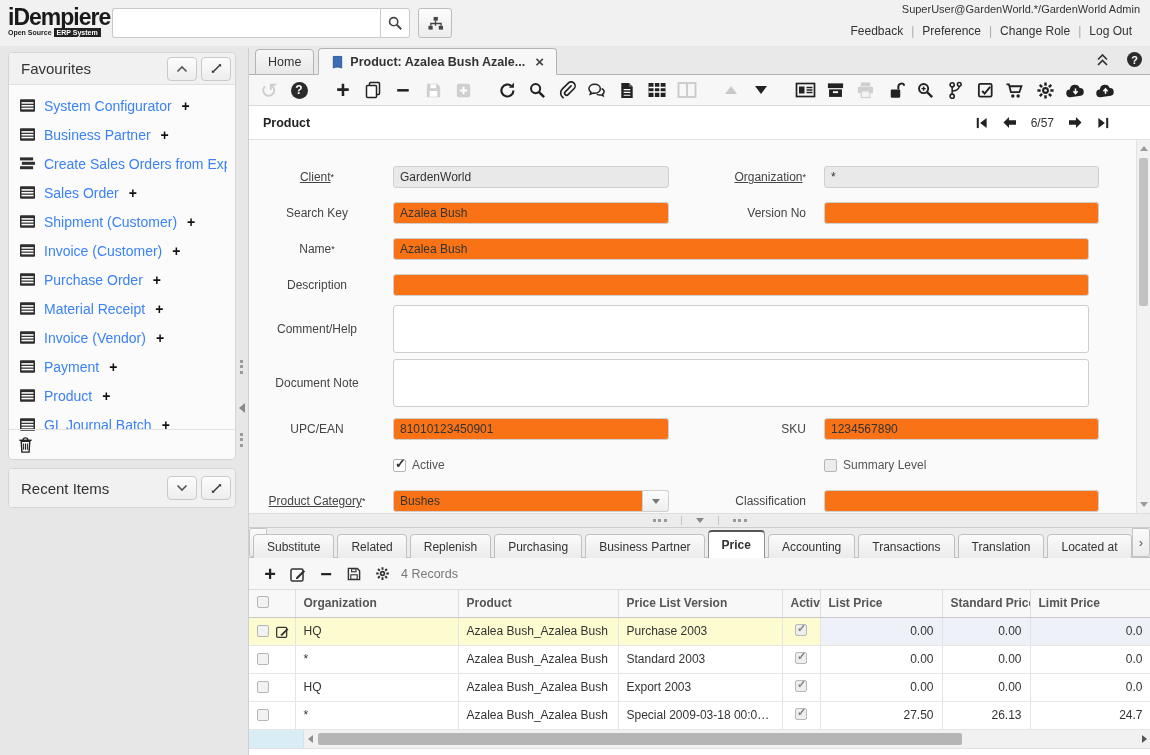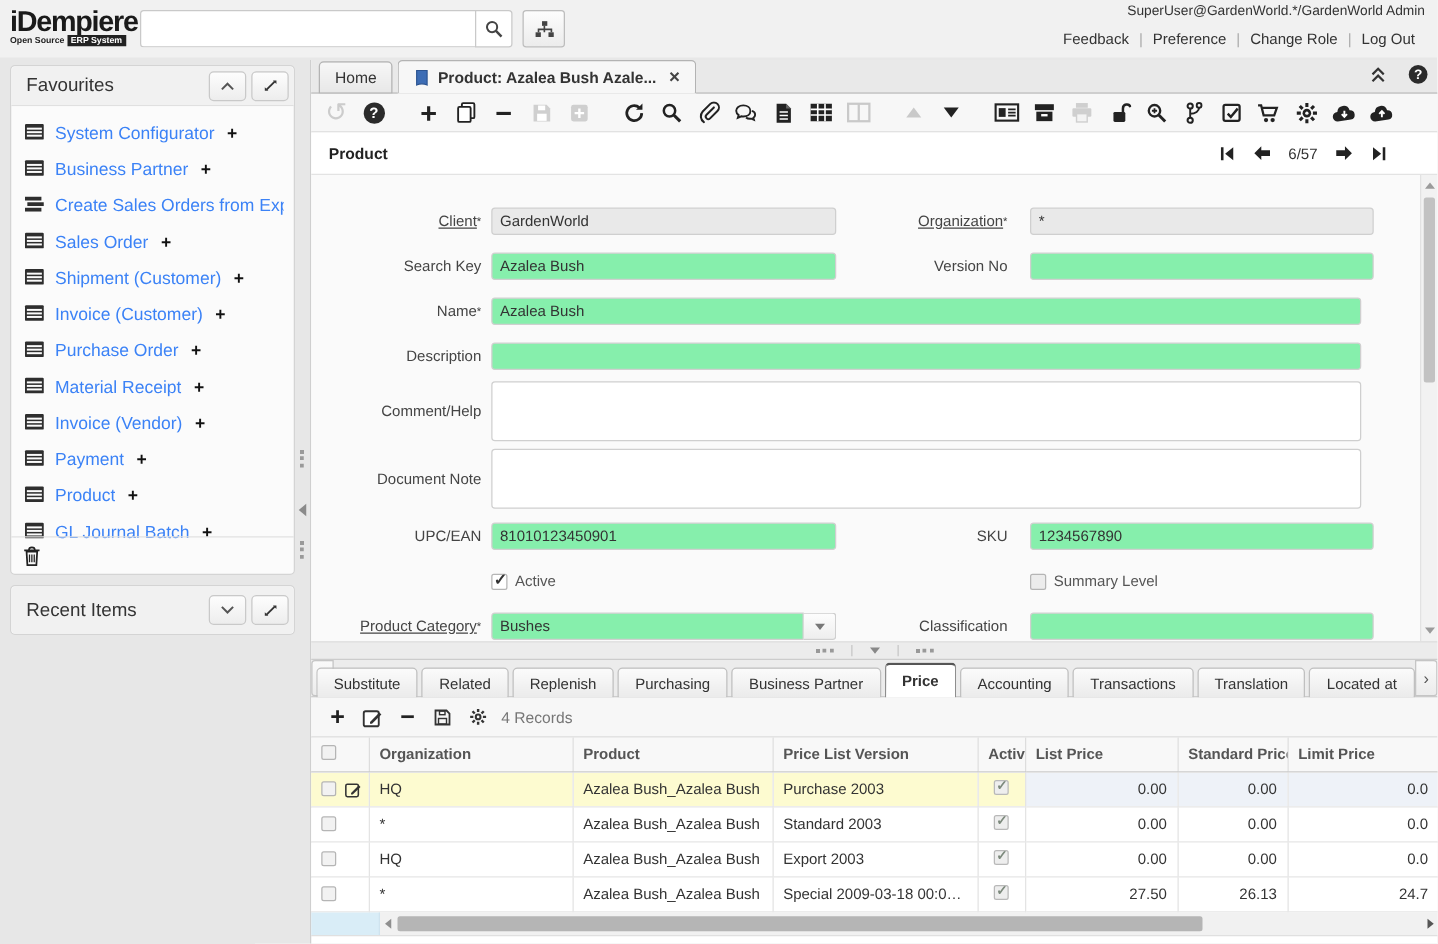--- a/index.html
+++ b/index.html
@@ -68,25 +68,25 @@
   
   .crumb { position:absolute; left:0; right:0; top:58px; height:34px; background:#fff; border-bottom:1px solid #e3e3e3; display:flex; align-items:center; padding:0 14px; }
   .crumb-title { font-weight:bold; font-size:12.5px; color:#222; flex:1; }
   .recnav { display:flex; align-items:center; gap:14px; margin-right:26px; }
   .recnav .nbtn { cursor:pointer; }
   .recpos { font-size:12px; color:#333; }
 
   
   .formarea { position:absolute; left:0; right:0; top:92px; height:373px; background:#fafafa; overflow:hidden; padding-top:26px; }
   .frow { display:flex; align-items:flex-start; margin-bottom:14px; }
-  .flab { width:136px; margin-right:8px; text-align:right; font-size:12px; color:#444; line-height:22px; white-space:nowrap; }
+  .flab { width:136px; margin-right:8px; text-align:center; font-size:12px; color:#444; line-height:22px; white-space:nowrap; }
   .flab2 { width:137px; margin-right:18px; text-align:right; font-size:12px; color:#444; line-height:22px; white-space:nowrap; }
   .flink { text-decoration:underline; }
   .star { font-size:9px; vertical-align:top; color:#333; }
-  .fin { height:22px; border:1px solid #cfcfcf; border-radius:3px; background:#86efac; padding:0 6px; font-size:12px; color:#333; font-family:"Liberation Sans",sans-serif; outline:none; }
+  .fin { height:22px; border:1px solid #cfcfcf; border-radius:3px; background:#f97316; padding:0 6px; font-size:12px; color:#333; font-family:"Liberation Sans",sans-serif; outline:none; }
   .fin.ro { background:#e9e9e9; }
   .w-half { width:276px; }
   .w-half2 { width:275px; }
   .w-full { width:696px; }
   .fta { width:696px; height:48px; border:1px solid #cfcfcf; border-radius:3px; background:#fff; padding:3px 6px; font-size:12px; font-family:"Liberation Sans",sans-serif; resize:none; outline:none; }
   .combo { display:flex; }
   .combo .fin { width:250px; border-radius:3px 0 0 3px; }
   .combo-btn { width:26px; height:22px; border:1px solid #cfcfcf; border-left:none; border-radius:0 3px 3px 0; background:linear-gradient(#fdfdfd,#eee); display:flex; align-items:center; justify-content:center; cursor:pointer; }
   .combo-btn .car { width:0;height:0;border-left:4px solid transparent;border-right:4px solid transparent;border-top:5px solid #777; }
   .cb { width:13px; height:13px; border:1px solid #b5b5b5; border-radius:2px; background:#ececec; position:relative; display:inline-block; vertical-align:middle; cursor:pointer; flex:none; }

